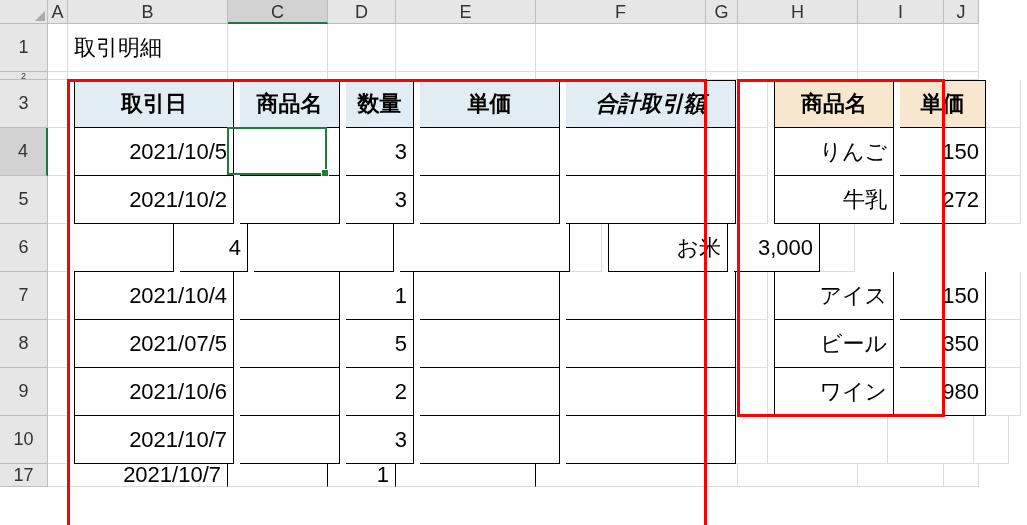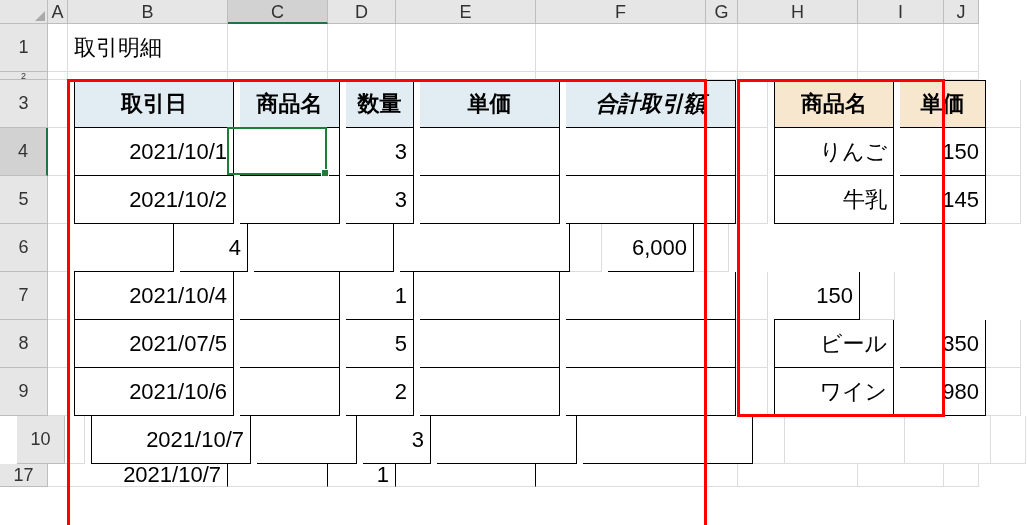--- a/index.html
+++ b/index.html
@@ -188,63 +188,65 @@
       <div class="cell hdr-blue b-top b-bottom b-right align-center" style="width: 140px; height: 48px;">単価</div>
       <div class="cell hdr-blue b-top b-bottom b-right align-center" style="width: 170px; height: 48px; font-style: italic;">合計取引額</div>
       <div class="cell  align-left" style="width: 32px; height: 48px;"></div>
       <div class="cell hdr-tan b-top b-bottom b-left b-right align-center" style="width: 120px; height: 48px;">商品名</div>
       <div class="cell hdr-tan b-top b-bottom b-right align-center" style="width: 86px; height: 48px;">単価</div>
       <div class="cell  align-left" style="width: 35px; height: 48px;"></div>
     </div>
     <div class="data-row " style="height: 48px;">
       <div class="row-header selected" style="height: 48px;">4</div>
       <div class="cell  align-left" style="width: 20px; height: 48px;"></div>
-      <div class="cell b-bottom b-left b-right align-right" style="width: 160px; height: 48px;">2021/10/1</div>
+      <div class="cell b-bottom b-left b-right align-right" style="width: 160px; height: 48px;">2021/10/5</div>
       <div class="cell b-bottom b-right align-left" style="width: 100px; height: 48px;"></div>
       <div class="cell b-bottom b-right align-right" style="width: 68px; height: 48px;">3</div>
       <div class="cell b-bottom b-right align-right" style="width: 140px; height: 48px;"></div>
       <div class="cell b-bottom b-right align-right" style="width: 170px; height: 48px;"></div>
       <div class="cell  align-left" style="width: 32px; height: 48px;"></div>
       <div class="cell b-bottom b-left b-right align-right" style="width: 120px; height: 48px; text-align: right;">りんご</div>
       <div class="cell b-bottom b-right align-right" style="width: 86px; height: 48px;">150</div>
       <div class="cell  align-left" style="width: 35px; height: 48px;"></div>
     </div>
     <div class="data-row " style="height: 48px;">
       <div class="row-header" style="height: 48px;">5</div>
       <div class="cell  align-left" style="width: 20px; height: 48px;"></div>
       <div class="cell b-bottom b-left b-right align-right" style="width: 160px; height: 48px;">2021/10/2</div>
       <div class="cell b-bottom b-right align-left" style="width: 100px; height: 48px;"></div>
       <div class="cell b-bottom b-right align-right" style="width: 68px; height: 48px;">3</div>
       <div class="cell b-bottom b-right align-right" style="width: 140px; height: 48px;"></div>
       <div class="cell b-bottom b-right align-right" style="width: 170px; height: 48px;"></div>
       <div class="cell  align-left" style="width: 32px; height: 48px;"></div>
       <div class="cell b-bottom b-left b-right align-right" style="width: 120px; height: 48px;">牛乳</div>
-      <div class="cell b-bottom b-right align-right" style="width: 86px; height: 48px;">145</div>
+      <div class="cell b-bottom b-right align-right" style="width: 86px; height: 48px;">272</div>
       <div class="cell  align-left" style="width: 35px; height: 48px;"></div>
     </div>
     <div class="data-row " style="height: 48px;">
       <div class="row-header" style="height: 48px;">6</div>
       <div class="cell  align-left" style="width: 20px; height: 48px;"></div>
       <div class="cell b-bottom b-right align-left" style="width: 100px; height: 48px;"></div>
       <div class="cell b-bottom b-right align-right" style="width: 68px; height: 48px;">4</div>
       <div class="cell b-bottom b-right align-right" style="width: 140px; height: 48px;"></div>
       <div class="cell b-bottom b-right align-right" style="width: 170px; height: 48px;"></div>
       <div class="cell  align-left" style="width: 32px; height: 48px;"></div>
-      <div class="cell b-bottom b-right align-right" style="width: 86px; height: 48px;">6,000</div>
+      <div class="cell b-bottom b-left b-right align-right" style="width: 120px; height: 48px;">お米</div>
+      <div class="cell b-bottom b-right align-right" style="width: 86px; height: 48px;">3,000</div>
       <div class="cell  align-left" style="width: 35px; height: 48px;"></div>
     </div>
     <div class="data-row " style="height: 48px;">
       <div class="row-header" style="height: 48px;">7</div>
       <div class="cell  align-left" style="width: 20px; height: 48px;"></div>
       <div class="cell b-bottom b-left b-right align-right" style="width: 160px; height: 48px;">2021/10/4</div>
       <div class="cell b-bottom b-right align-left" style="width: 100px; height: 48px;"></div>
       <div class="cell b-bottom b-right align-right" style="width: 68px; height: 48px;">1</div>
       <div class="cell b-bottom b-right align-right" style="width: 140px; height: 48px;"></div>
       <div class="cell b-bottom b-right align-right" style="width: 170px; height: 48px;"></div>
       <div class="cell  align-left" style="width: 32px; height: 48px;"></div>
+      <div class="cell b-bottom b-left b-right align-right" style="width: 120px; height: 48px;">アイス</div>
       <div class="cell b-bottom b-right align-right" style="width: 86px; height: 48px;">150</div>
       <div class="cell  align-left" style="width: 35px; height: 48px;"></div>
     </div>
     <div class="data-row " style="height: 48px;">
       <div class="row-header" style="height: 48px;">8</div>
       <div class="cell  align-left" style="width: 20px; height: 48px;"></div>
       <div class="cell b-bottom b-left b-right align-right" style="width: 160px; height: 48px;">2021/07/5</div>
       <div class="cell b-bottom b-right align-left" style="width: 100px; height: 48px;"></div>
       <div class="cell b-bottom b-right align-right" style="width: 68px; height: 48px;">5</div>
       <div class="cell b-bottom b-right align-right" style="width: 140px; height: 48px;"></div>
@@ -261,21 +263,21 @@
       <div class="cell b-bottom b-right align-left" style="width: 100px; height: 48px;"></div>
       <div class="cell b-bottom b-right align-right" style="width: 68px; height: 48px;">2</div>
       <div class="cell b-bottom b-right align-right" style="width: 140px; height: 48px;"></div>
       <div class="cell b-bottom b-right align-right" style="width: 170px; height: 48px;"></div>
       <div class="cell  align-left" style="width: 32px; height: 48px;"></div>
       <div class="cell b-bottom b-left b-right align-right" style="width: 120px; height: 48px;">ワイン</div>
       <div class="cell b-bottom b-right align-right" style="width: 86px; height: 48px;">980</div>
       <div class="cell  align-left" style="width: 35px; height: 48px;"></div>
     </div>
     <div class="data-row " style="height: 48px;">
-      <div class="row-header" style="height: 48px; margin-left: 17px;">10</div>
+      <div class="row-header" style="height: 48px;">10</div>
       <div class="cell  align-left" style="width: 20px; height: 48px;"></div>
       <div class="cell b-bottom b-left b-right align-right" style="width: 160px; height: 48px;">2021/10/7</div>
       <div class="cell b-bottom b-right align-left" style="width: 100px; height: 48px;"></div>
       <div class="cell b-bottom b-right align-right" style="width: 68px; height: 48px;">3</div>
       <div class="cell b-bottom b-right align-right" style="width: 140px; height: 48px;"></div>
       <div class="cell b-bottom b-right align-right" style="width: 170px; height: 48px;"></div>
       <div class="cell  align-left" style="width: 32px; height: 48px;"></div>
       <div class="cell  align-left" style="width: 120px; height: 48px;"></div>
       <div class="cell  align-left" style="width: 86px; height: 48px;"></div>
       <div class="cell  align-left" style="width: 35px; height: 48px;"></div>

